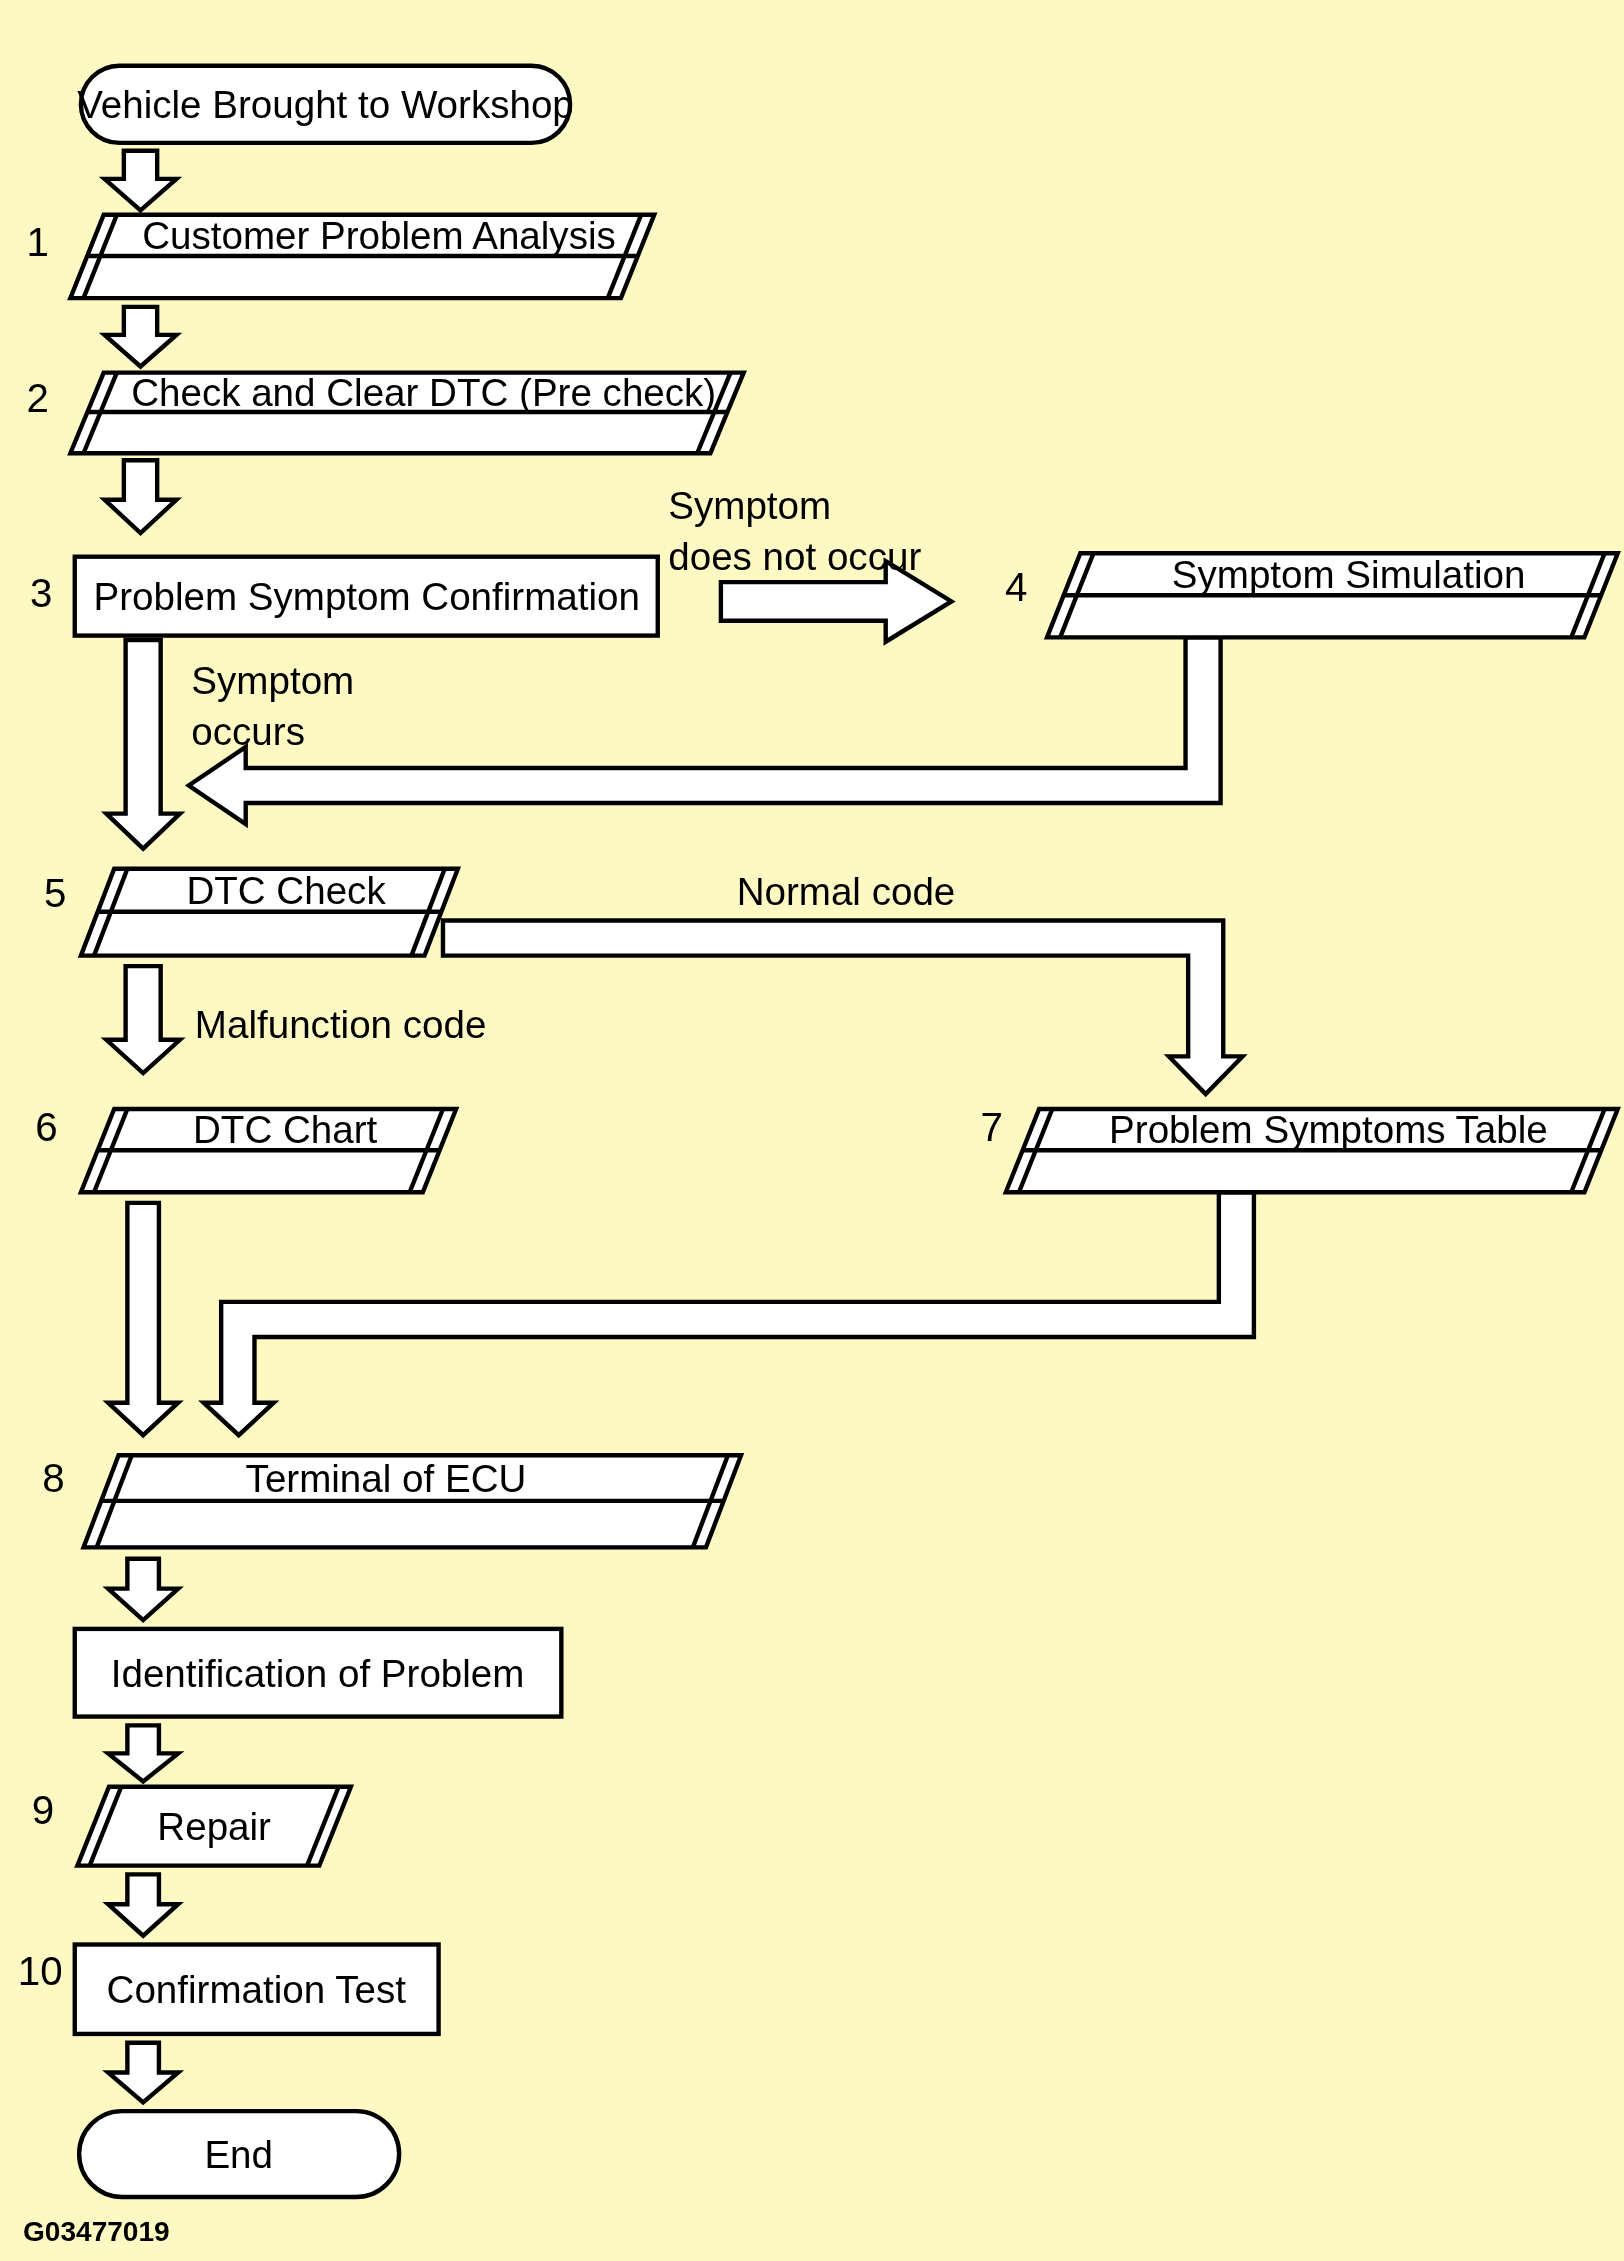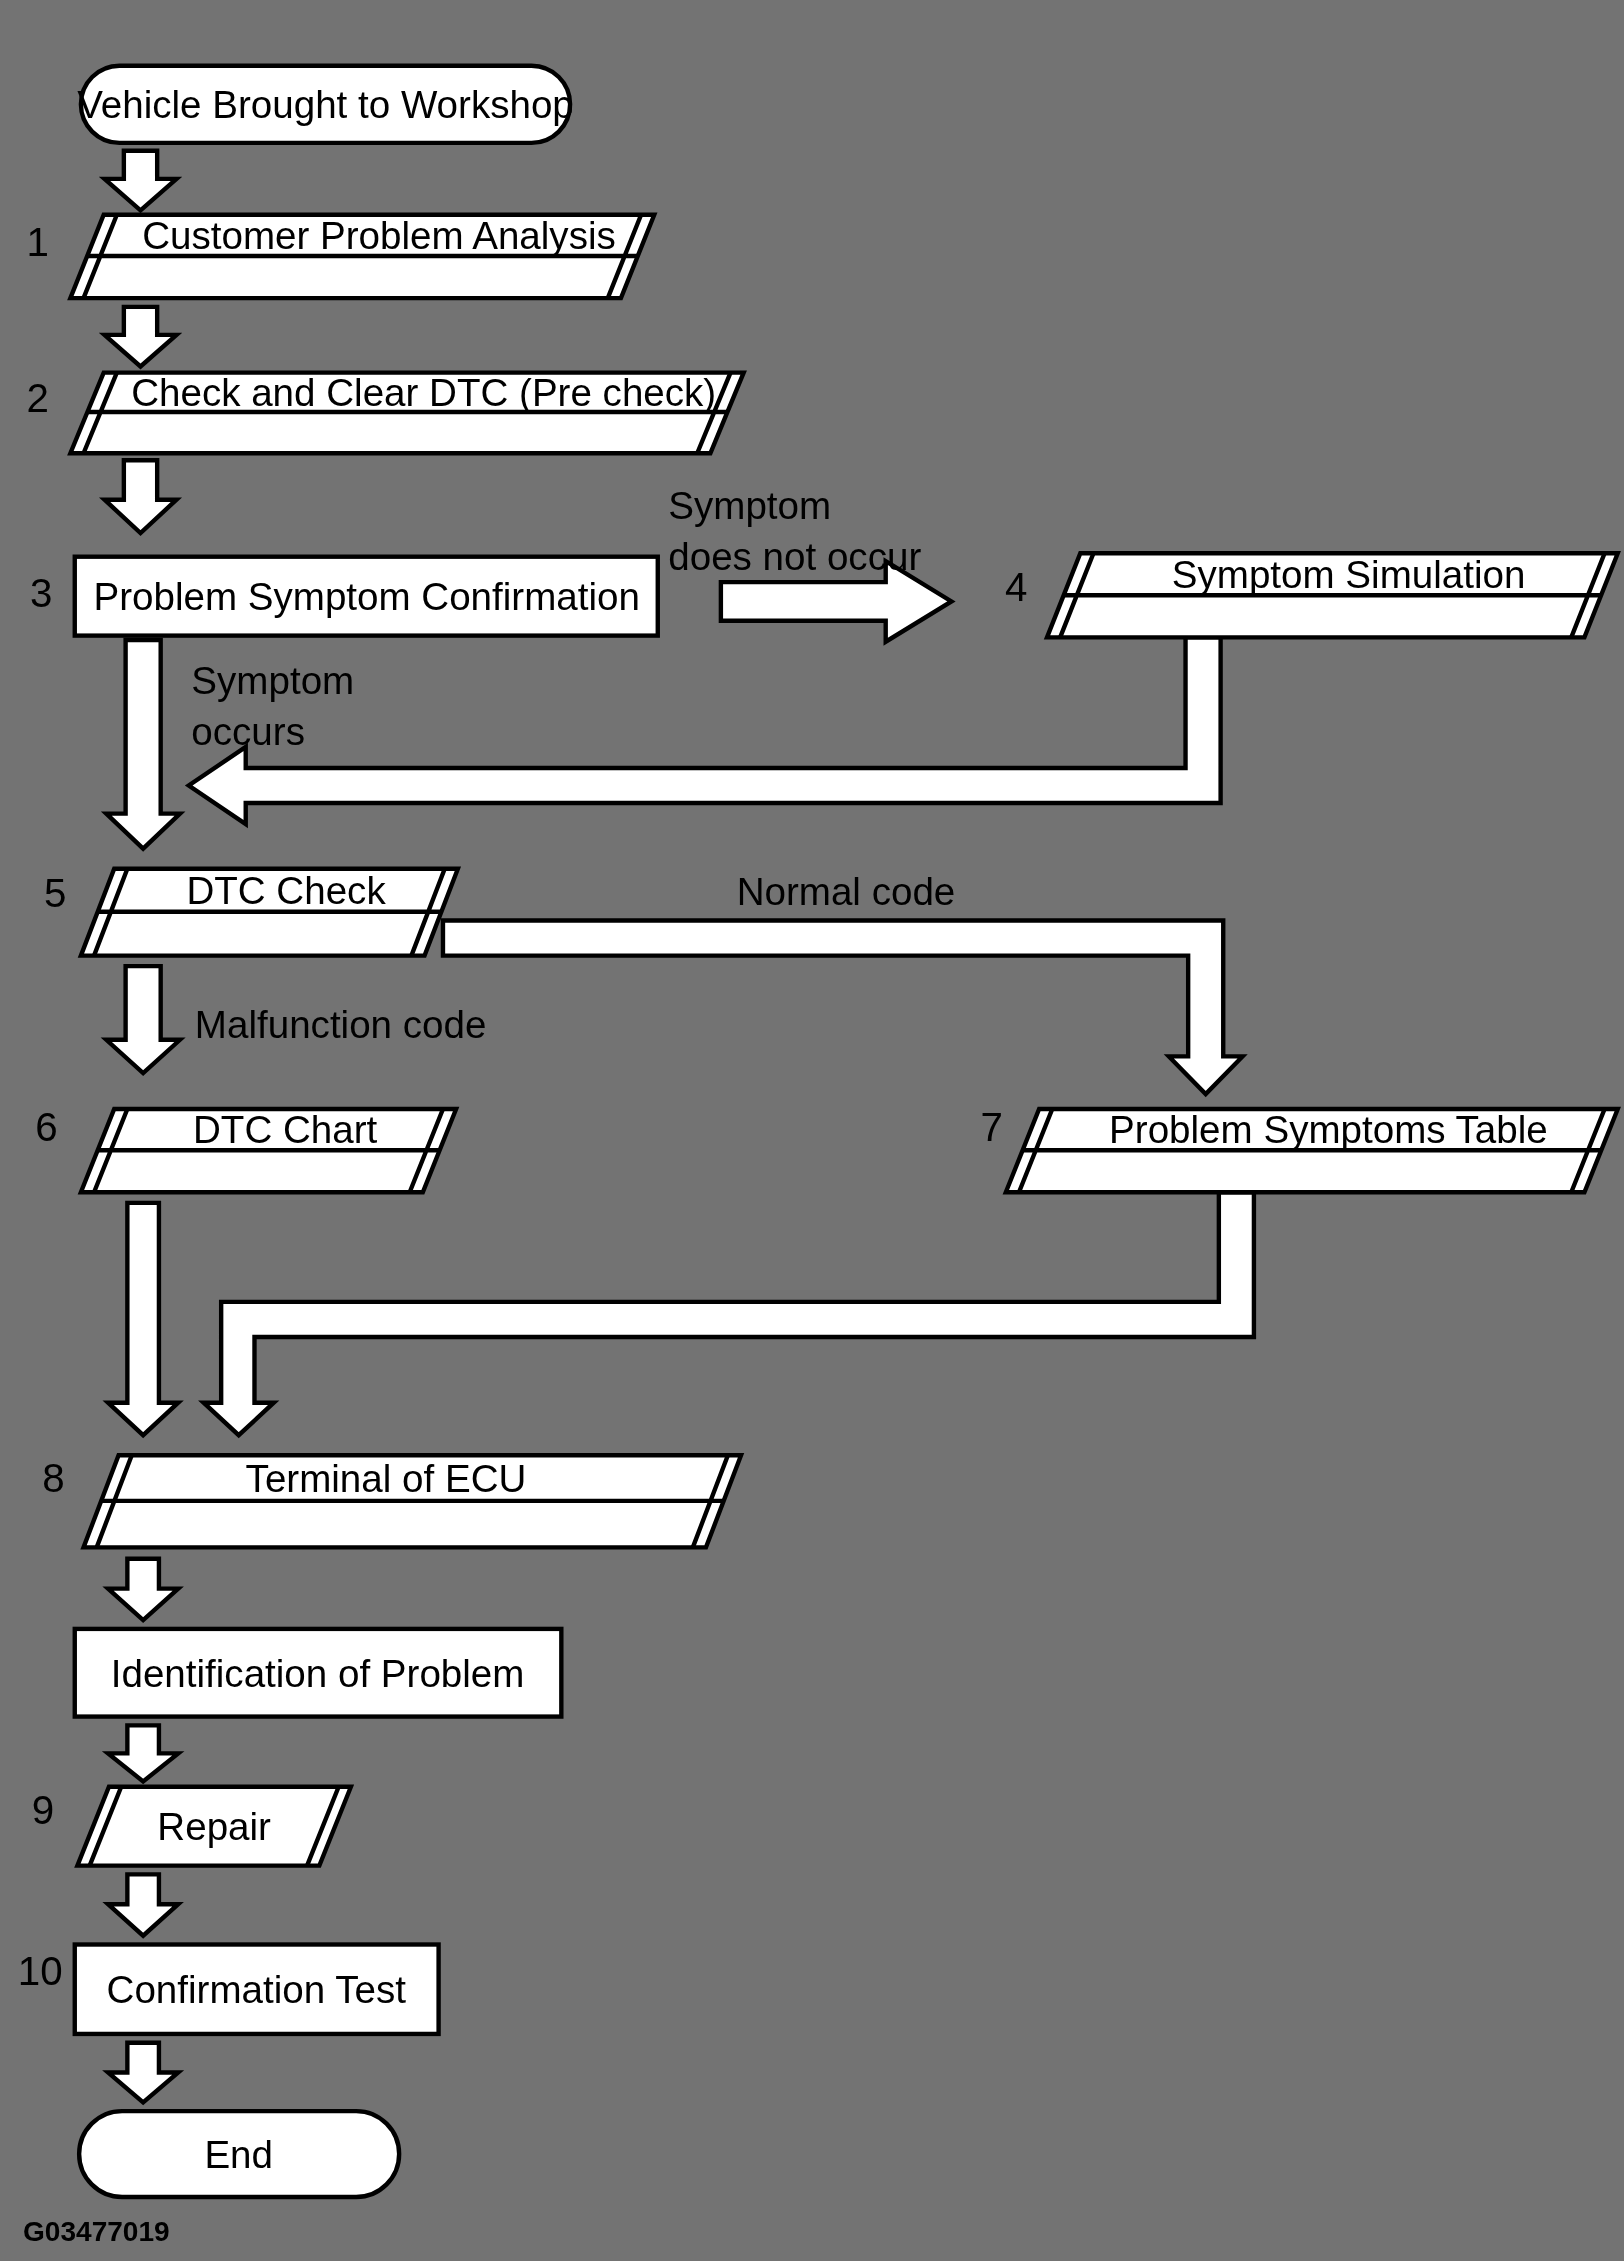--- a/index.html
+++ b/index.html
@@ -3,21 +3,21 @@
 <meta charset="utf-8">
 <style>
   html, body {
     margin: 0;
     padding: 0;
     background: #ffffff;
   }
   .page {
     width: 1625px;
     height: 2261px;
-    background: #737373;
+    background: #fef9c3;
     position: relative;
     overflow: hidden;
   }
   svg {
     display: block;
     font-family: "Liberation Sans", "DejaVu Sans", sans-serif;
   }
   .shape {
     fill: #ffffff;
     stroke: #000000;

